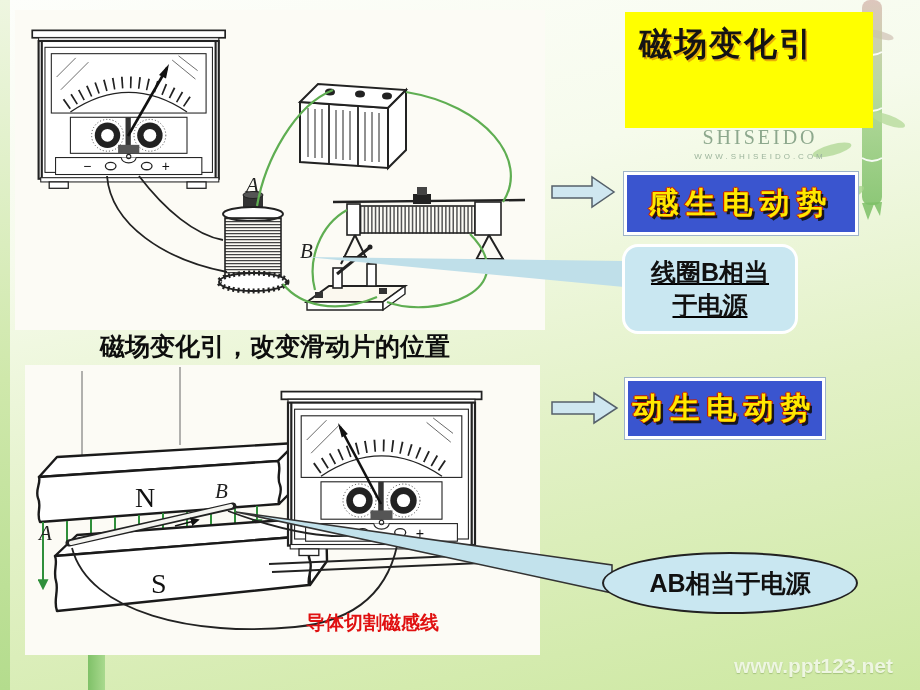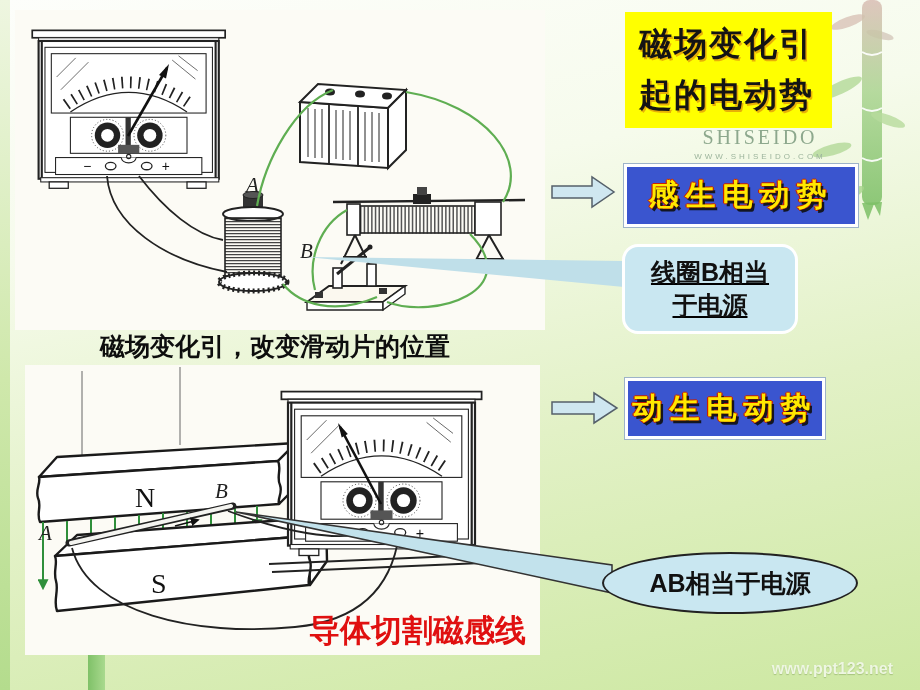--- a/index.html
+++ b/index.html
@@ -10,44 +10,44 @@
   }
   .abs{position:absolute;}
   #left-strip{left:0;top:0;width:10px;height:690px;
     background:linear-gradient(180deg,#eef6e0 0%,#cfe8ab 55%,#b4dc8d 100%);z-index:1;}
   #bamboo-stub{left:88px;top:655px;width:17px;height:35px;
     background:linear-gradient(90deg,#7fc168,#a9d98e);z-index:1;}
   .fig-panel{background:#fcfbf5;z-index:2;}
   #fig1{left:15px;top:10px;width:530px;height:320px;}
   #fig2{left:25px;top:365px;width:515px;height:290px;}
   #overlay{left:0;top:0;width:920px;height:690px;z-index:3;pointer-events:none;}
-  #title-box{left:625px;top:12px;width:207px;height:116px;background:#ffff00;z-index:4;
+  #title-box{left:625px;top:12px;width:248px;height:116px;background:#ffff00;z-index:4;
     padding:6px 0 0 14px;box-sizing:border-box;}
   .title-line{font-size:33px;font-weight:900;color:#141414;line-height:51px;
     letter-spacing:2px;text-shadow:1.5px 1.5px 0 rgba(190,30,20,.35);}
   .emf-box{background:#3a55cf;border:3px solid #ffffff;box-shadow:0 0 0 1px #9db3c9;
     display:flex;align-items:center;justify-content:center;z-index:4;box-sizing:border-box;}
-  #emf-box-1{left:624px;top:164px;width:234px;height:63px;}
+  #emf-box-1{left:624px;top:172px;width:234px;height:63px;}
   #emf-box-2{left:625px;top:378px;width:200px;height:61px;}
   .emf-text{font-size:30px;font-weight:900;color:#ffe800;letter-spacing:7px;
     text-shadow:2.5px 2.5px 0 rgba(15,15,15,.9),-1.3px 0 0 #c82000,0 -1.3px 0 #c82000,1.3px 0 0 #c82000,0 1.3px 0 #c82000;}
   #callout-coil{left:622px;top:244px;width:176px;height:90px;background:#c9e7f1;
     border:3px solid #ffffff;border-radius:16px;z-index:4;box-sizing:border-box;
     display:flex;flex-direction:column;align-items:center;justify-content:center;text-decoration:underline;}
   .callout-line{font-size:25px;font-weight:bold;color:#111;line-height:33px;}
   #callout-ab{left:602px;top:552px;width:252px;height:58px;background:#c9e7f1;
     border:2px solid #222;border-radius:50%;z-index:4;
     display:flex;align-items:center;justify-content:center;}
   #caption-top{left:100px;top:330px;width:420px;font-size:25px;font-weight:bold;color:#0d0d0d;z-index:4;}
-  #caption-bottom{left:306px;top:610px;width:220px;font-size:31px;font-weight:bold;color:#e01010;z-index:5;text-align:right;}
+  #caption-bottom{left:306px;top:610px;width:220px;font-size:19px;font-weight:bold;color:#e01010;z-index:5;}
   #shiseido{left:660px;top:126px;width:200px;text-align:center;z-index:2;}
   #shiseido-brand{font-family:"Liberation Serif","DejaVu Serif",serif;font-size:20px;
     letter-spacing:3px;color:#8da88d;}
   #shiseido-url{font-size:8px;letter-spacing:3px;color:#9cb49c;margin-top:3px;}
-  #footer-url{right:27px;bottom:12px;font-size:16px;font-weight:600;color:#eef6e2;
+  #footer-url{right:27px;bottom:12px;font-size:21px;font-weight:600;color:#eef6e2;
     text-shadow:0 1px 1px rgba(140,170,100,.6);z-index:4;text-align:right;}
   #bamboo{left:810px;top:0;width:110px;height:235px;z-index:1;}
   svg text{user-select:none;}
 </style>
 </head>
 <body>
 
 <div id="slide">
 
   <div id="left-strip" class="abs"></div>
@@ -248,21 +248,20 @@
 
   <svg id="overlay" class="abs" viewBox="0 0 920 690">
     <polygon points="306,257 624,261 624,287" fill="#bfdfe9"></polygon>
     <polygon points="236,512 612,565 612,593" fill="#c2e2ec" stroke="#333" stroke-width="1.5"></polygon>
     <polygon points="552,186 592,186 592,177 614,192 592,207 592,198 552,198" fill="#cfe7f0" stroke="#55606a" stroke-width="1.5"></polygon>
     <polygon points="552,402 594,402 594,393 617,408 594,423 594,414 552,414" fill="#cfe7f0" stroke="#55606a" stroke-width="1.5"></polygon>
   </svg>
 
   <div id="title-box" class="abs">
     <div class="title-line">磁场变化引</div>
-    <div class="title-line">起的电动势</div>
   </div>
 
   <div id="shiseido" class="abs">
     <div id="shiseido-brand">SHISEIDO</div>
     <div id="shiseido-url">WWW.SHISEIDO.COM</div>
   </div>
 
   <div id="emf-box-1" class="abs emf-box">
     <span class="emf-text">感生电动势</span>
   </div>

